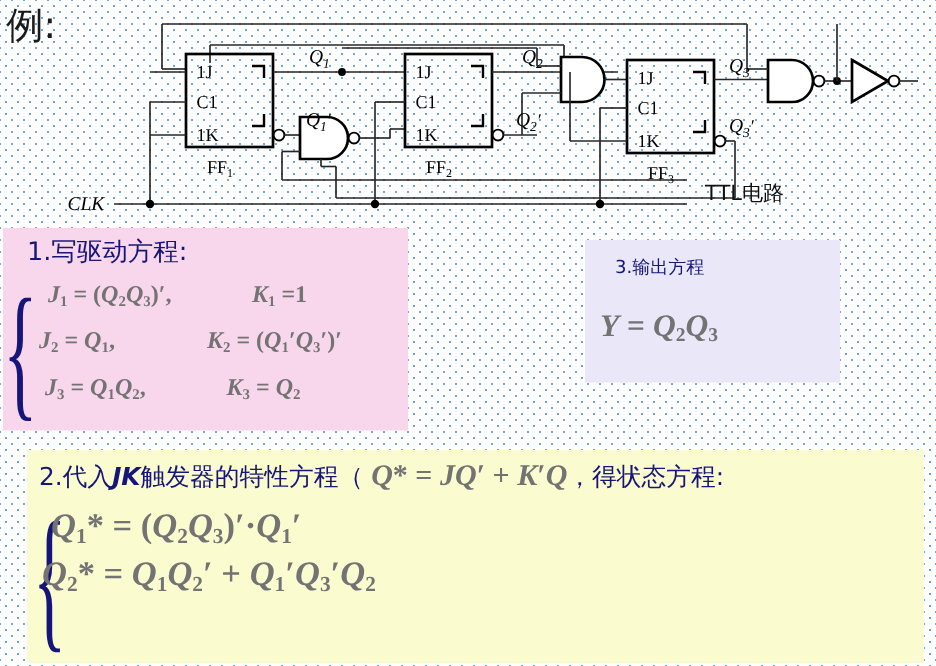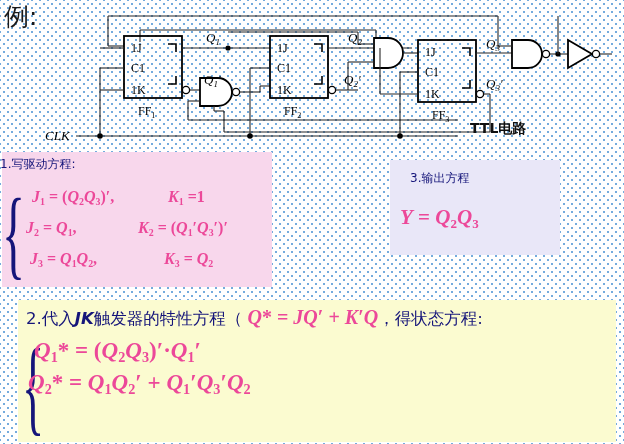--- a/index.html
+++ b/index.html
@@ -20,21 +20,21 @@
     left:4px;top:2px;font-size:25px;line-height:30px;
     font-family:"DejaVu Sans", sans-serif;color:#1a1a1a;font-weight:400;
     letter-spacing:0px;
   }
 
   
   #circuit-panel{left:28px;top:8px;width:584px;height:140px;}
   #circuit-svg{display:block;}
 
   .ttl-label{
-    left:470px;top:120px;font-size:14px;font-weight:bold;
+    left:470px;top:120px;font-size:14px;font-weight:normal;
     font-family:"DejaVu Sans", sans-serif;color:#101010;
   }
 
   
   #drive-box{
     left:2px;top:152px;width:270px;height:135px;
     background:#f8d7ec;
   }
   #output-box{
     left:390px;top:160px;width:170px;height:95px;
@@ -45,29 +45,29 @@
     background:#fbfbd0;
   }
 
   
   .heading-cn{
     font-family:"DejaVu Sans", sans-serif;
     color:#15157a;font-size:16px;white-space:nowrap;
   }
   .eqline{
     font-family:"Liberation Serif", serif;
-    color:#ec4899;white-space:nowrap;font-size:16px;
+    color:#737373;white-space:nowrap;font-size:16px;
   }
   .eqline i, .eqline .it{font-style:italic;}
   .b{font-weight:bold;}
   sub{font-size:0.62em;vertical-align:-0.28em;font-style:normal;font-weight:bold;}
   .prime{font-style:normal;}
 
   
-  #drive-title{left:0;top:156px;font-size:12px;}
+  #drive-title{left:18px;top:156px;font-size:17px;}
   #drive-eqs{left:18px;top:188px;}
   #drive-eqs .row{height:31px;position:relative;}
   #drive-eqs .lhs{position:absolute;left:14px;top:0;}
   #drive-eqs .rhs{position:absolute;left:150px;top:0;}
   .brace{
     position:absolute;left:2px;top:185px;
     font-size:64px;line-height:64px;color:#15157a;
     font-family:"Liberation Serif", serif;
     transform:scaleX(0.75) scaleY(1.55);transform-origin:left top;
   }
@@ -228,21 +228,21 @@
   <div class="row">
     <span class="eqline b lhs"><i>J</i><sub>1</sub> = (<i>Q</i><sub>2</sub><i>Q</i><sub>3</sub>)<span class="prime">′</span>,</span>
     <span class="eqline b rhs"><i>K</i><sub>1</sub> =1</span>
   </div>
   <div class="row">
     <span class="eqline b lhs" style="left:8px"><i>J</i><sub>2</sub> = <i>Q</i><sub>1</sub>,</span>
     <span class="eqline b rhs" style="left:120px"><i>K</i><sub>2</sub> = (<i>Q</i><sub>1</sub><span class="prime">′</span><i>Q</i><sub>3</sub><span class="prime">′</span>)<span class="prime">′</span></span>
   </div>
   <div class="row">
     <span class="eqline b lhs" style="left:12px"><i>J</i><sub>3</sub> = <i>Q</i><sub>1</sub><i>Q</i><sub>2</sub>,</span>
-    <span class="eqline b rhs" style="left:146px"><i>K</i><sub>3</sub> = <i>Q</i><sub>2</sub></span>
+    <span class="eqline b rhs" style="left:133px"><i>K</i><sub>3</sub> = <i>Q</i><sub>2</sub></span>
   </div>
 </div>
 
 <div class="abs" id="output-box"></div>
 <div class="abs heading-cn" id="output-title">3.输出方程</div>
 <div class="abs eqline b" id="output-eq"><i>Y</i> = <i>Q</i><sub>2</sub><i>Q</i><sub>3</sub></div>
 
 <div class="abs" id="state-box"></div>
 <div class="abs heading-cn" id="state-title">
   <span>2.代入</span><span class="b" style="font-style:italic">JK</span><span>触发器的特性方程（ </span><span class="eqline b" style="font-size:20px"><i>Q</i>* = <i>JQ</i><span class="prime">′</span> + <i>K</i><span class="prime">′</span><i>Q</i></span><span>，得状态方程:</span>

